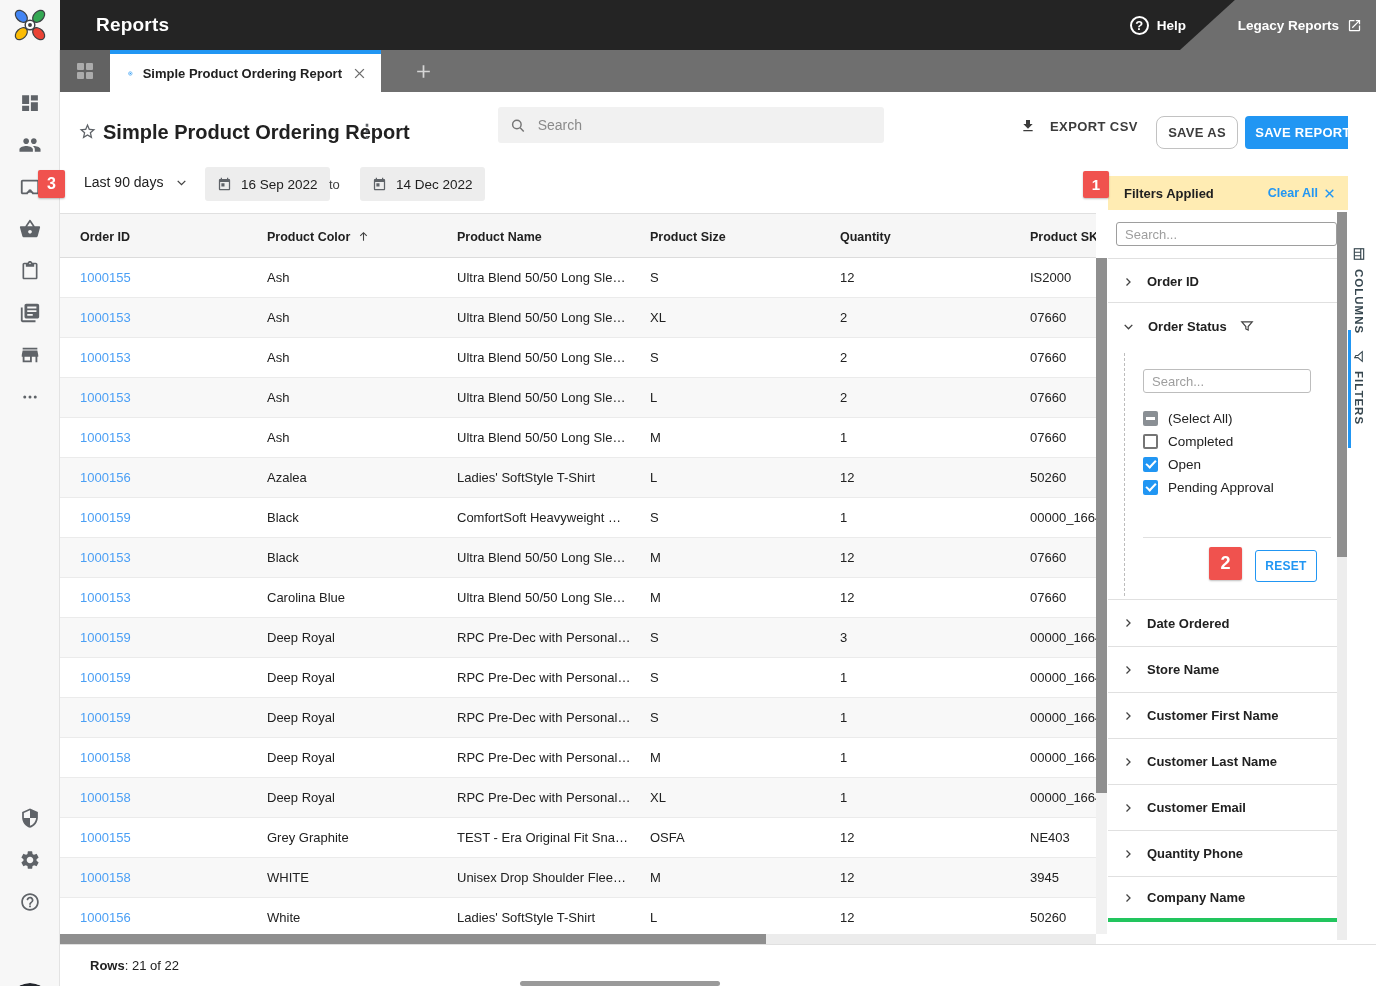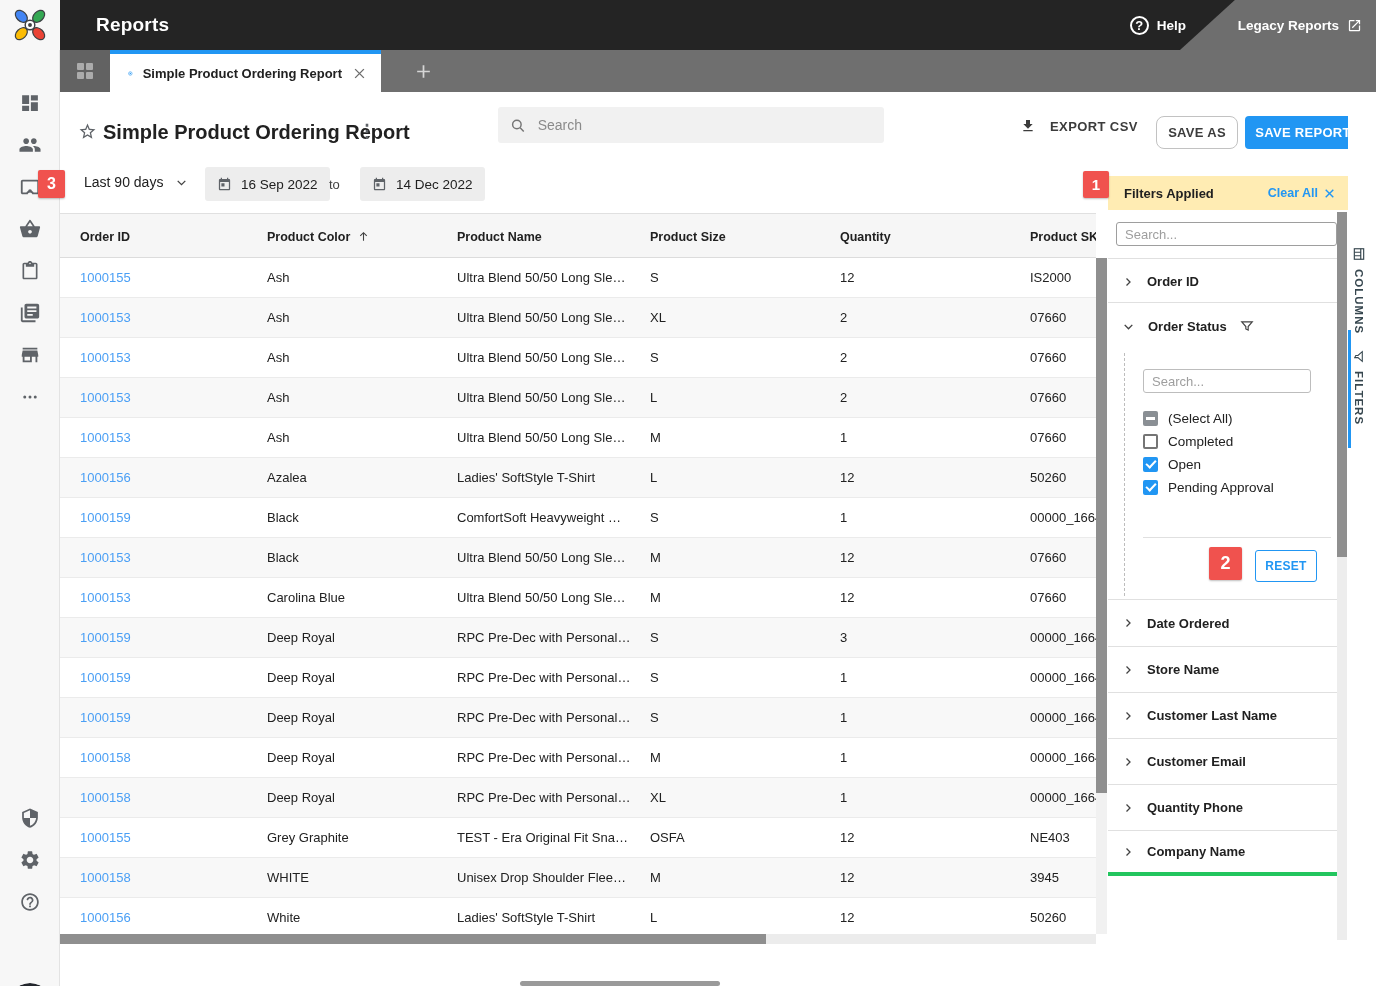--- a/index.html
+++ b/index.html
@@ -468,20 +468,23 @@
         </div>
       </div>
   </div>
   <div class="hscroll">
       <div class="thumb"></div>
     </div>
   <div class="vscroll">
       <div class="thumb"></div>
     </div>
 
+  <div class="footer">
+    <div class="rows-status"><b>Rows</b><span>: 21 of 22</span></div>
+  </div>
   <div class="bottom-pill"></div>
 
   <div class="fpanel">
     <div class="fbanner">
       <span class="fbanner-title">Filters Applied</span>
       <span class="clear-all">
         <span>Clear All</span>
         <svg width="13" height="13" viewBox="0 0 24 24" fill="none" stroke="#2196F3" stroke-width="2.6">
             <path d="M5 5l14 14M19 5L5 19"></path>
           </svg>
@@ -553,20 +556,28 @@
             </svg>
           </span>
           <span class="fsec-label">Store Name</span>
         </div>
         <div class="fsec">
           <span class="chev">
             <svg width="12" height="12" viewBox="0 0 24 24" fill="none" stroke="#424242" stroke-width="2.6">
               <path d="M9 5l7 7-7 7"></path>
             </svg>
           </span>
+          <span class="fsec-label">Customer First Name</span>
+        </div>
+        <div class="fsec">
+          <span class="chev">
+            <svg width="12" height="12" viewBox="0 0 24 24" fill="none" stroke="#424242" stroke-width="2.6">
+              <path d="M9 5l7 7-7 7"></path>
+            </svg>
+          </span>
           <span class="fsec-label">Customer Last Name</span>
         </div>
         <div class="fsec">
           <span class="chev">
             <svg width="12" height="12" viewBox="0 0 24 24" fill="none" stroke="#424242" stroke-width="2.6">
               <path d="M9 5l7 7-7 7"></path>
             </svg>
           </span>
           <span class="fsec-label">Customer Email</span>
         </div>

